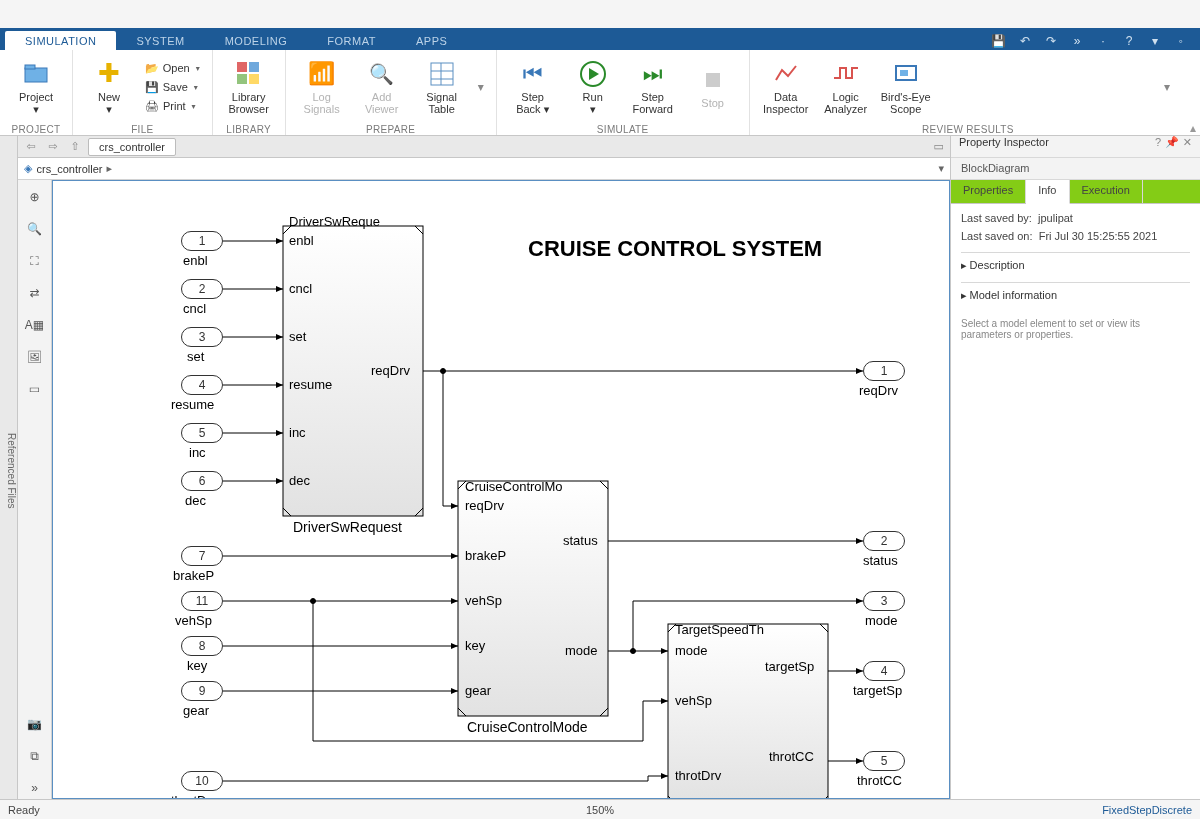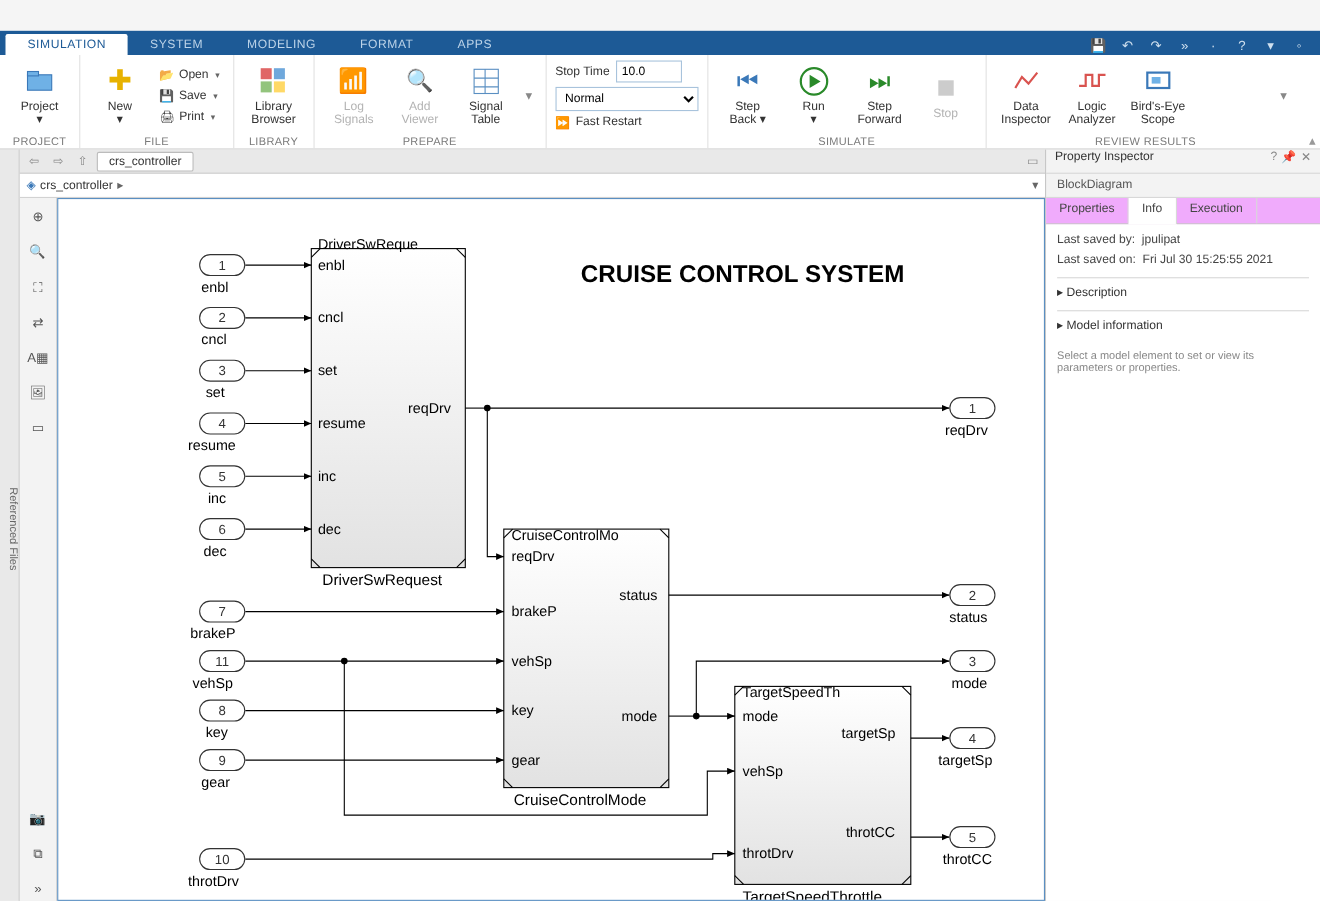--- a/index.html
+++ b/index.html
@@ -48,21 +48,21 @@
 .palettebar .spacer{flex:1;}
 
 .canvas{flex:1;background:#fff;position:relative;overflow:hidden;border:1px solid #5a8fc2;}
 .canvas svg{position:absolute;top:0;left:0;}
 
 
 .inspector{width:250px;background:#f3f3f3;border-left:1px solid #c7c7c7;display:flex;flex-direction:column;font-size:11px;}
 .inspector .ititle{height:22px;display:flex;align-items:flex-start;padding:0 8px;color:#333;border-bottom:1px solid #d8d8d8;}
 .inspector .ititle .ticons{margin-left:auto;display:flex;gap:4px;color:#888;}
 .inspector .obj{height:22px;padding:4px 10px;color:#555;border-bottom:1px solid #d8d8d8;}
-.inspector .itabs{height:24px;display:flex;border-bottom:1px solid #c7c7c7;background:#f0abfc;text-align:right;}
+.inspector .itabs{height:24px;display:flex;border-bottom:1px solid #c7c7c7;background:#84cc16;text-align:right;}
 .inspector .itab{padding:4px 12px;font-size:11px;cursor:pointer;border-right:1px solid #d8d8d8;color:#444;}
 .inspector .itab.active{background:#fff;border-bottom:1px solid #fff;margin-bottom:-1px;}
 .inspector .infobody{padding:8px 10px;display:flex;flex-direction:column;gap:6px;background:#fff;flex:1;}
 .inspector .kv{font-size:11px;color:#444;}
 .inspector .section{border-top:1px solid #d8d8d8;padding-top:6px;margin-top:4px;font-weight:normal;color:#333;cursor:pointer;}
 .inspector .hint{color:#888;font-size:10px;margin-top:10px;}
 
 
 .statusbar{height:20px;background:#f5f5f5;border-top:1px solid #c7c7c7;display:flex;align-items:center;font-size:11px;color:#444;padding:0 8px;}
 .statusbar .zoom{position:absolute;left:50%;transform:translateX(-50%);}
@@ -167,36 +167,20 @@
               </svg>
             </div>
           <div class="txt" style="white-space:pre-line;">Signal
 Table</div>
         </div>
         <div style="align-self:center;color:#888;cursor:pointer;padding:0 4px;">▾</div>
       </div>
       <div class="label">PREPARE</div>
     </div>
 
-    <div class="rgroup">
-      <div class="body" style="flex-direction:column;align-items:flex-start;justify-content:center;gap:4px;">
-        <div class="stoptime">
-          <span>Stop Time</span>
-          <input type="text" value="10.0" style="">
-        </div>
-        <select class="mode">
-          <option>Normal</option>
-        </select>
-        <div class="fastrestart">
-          <span style="color:#2a8a2a;">⏩</span>
-            <span>Fast Restart</span>
-        </div>
-      </div>
-      <div class="label">&nbsp;</div>
-    </div>
 
     <div class="rgroup">
       <div class="body">
         <div class="bigbtn">
           <div class="glyph" style="color:#3a78b8;font-size:22px;">⏮</div>
           <div class="txt" style="white-space:pre-line;"><span>Step
 Back</span> ▾</div>
         </div>
         <div class="bigbtn">
           <div class="glyph">
@@ -459,13 +443,18 @@
       <div class="infobody">
         <div class="kv"><span>Last saved by:</span>&nbsp;&nbsp;<span>jpulipat</span></div>
         <div class="kv"><span>Last saved on:</span>&nbsp;&nbsp;<span>Fri Jul 30 15:25:55 2021</span></div>
         <div class="section">▸ <span>Description</span></div>
         <div class="section">▸ <span>Model information</span></div>
         <div class="hint">Select a model element to set or view its parameters or properties.</div>
       </div>
     </div>
   </div>
 
+  <div class="statusbar" style="position:relative;">
+    <span>Ready</span>
+    <span class="zoom">150%</span>
+    <span class="solver">FixedStepDiscrete</span>
+  </div>
 </div>
 
 </body></html>

